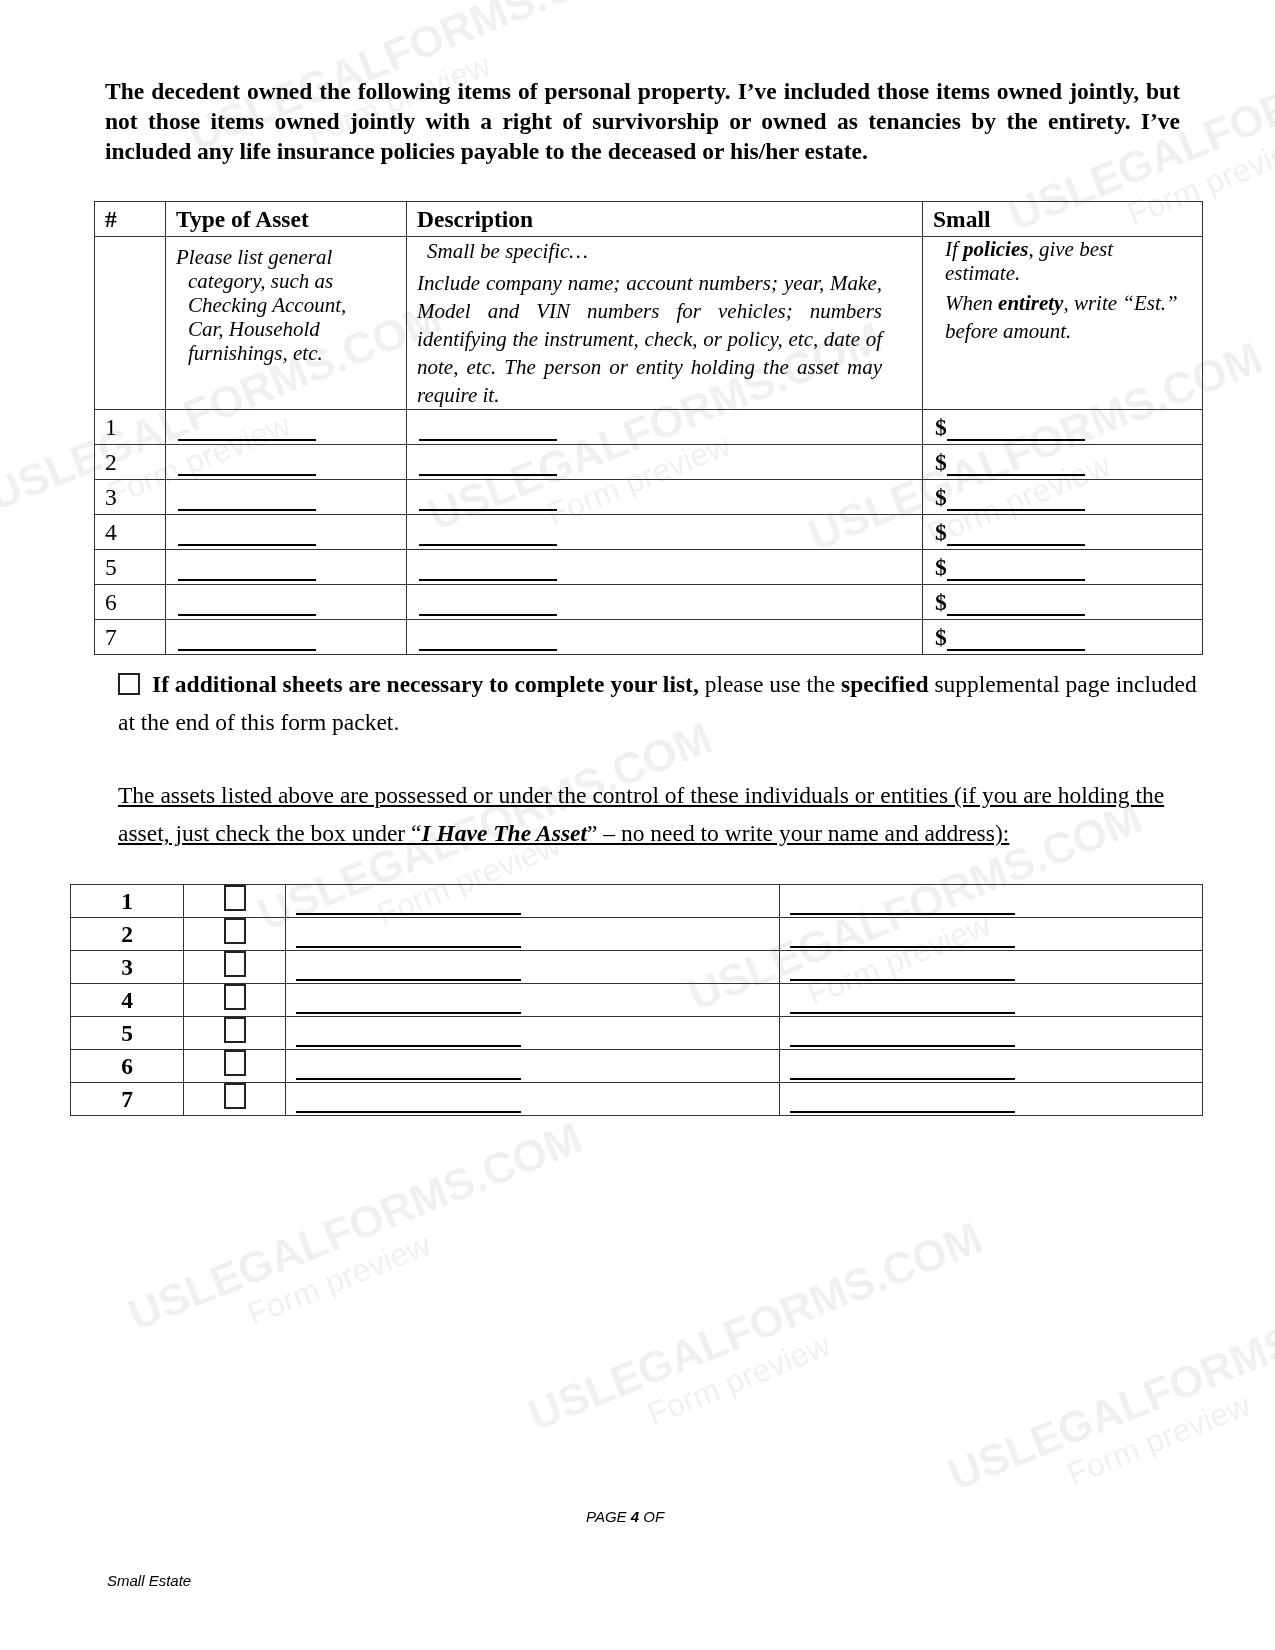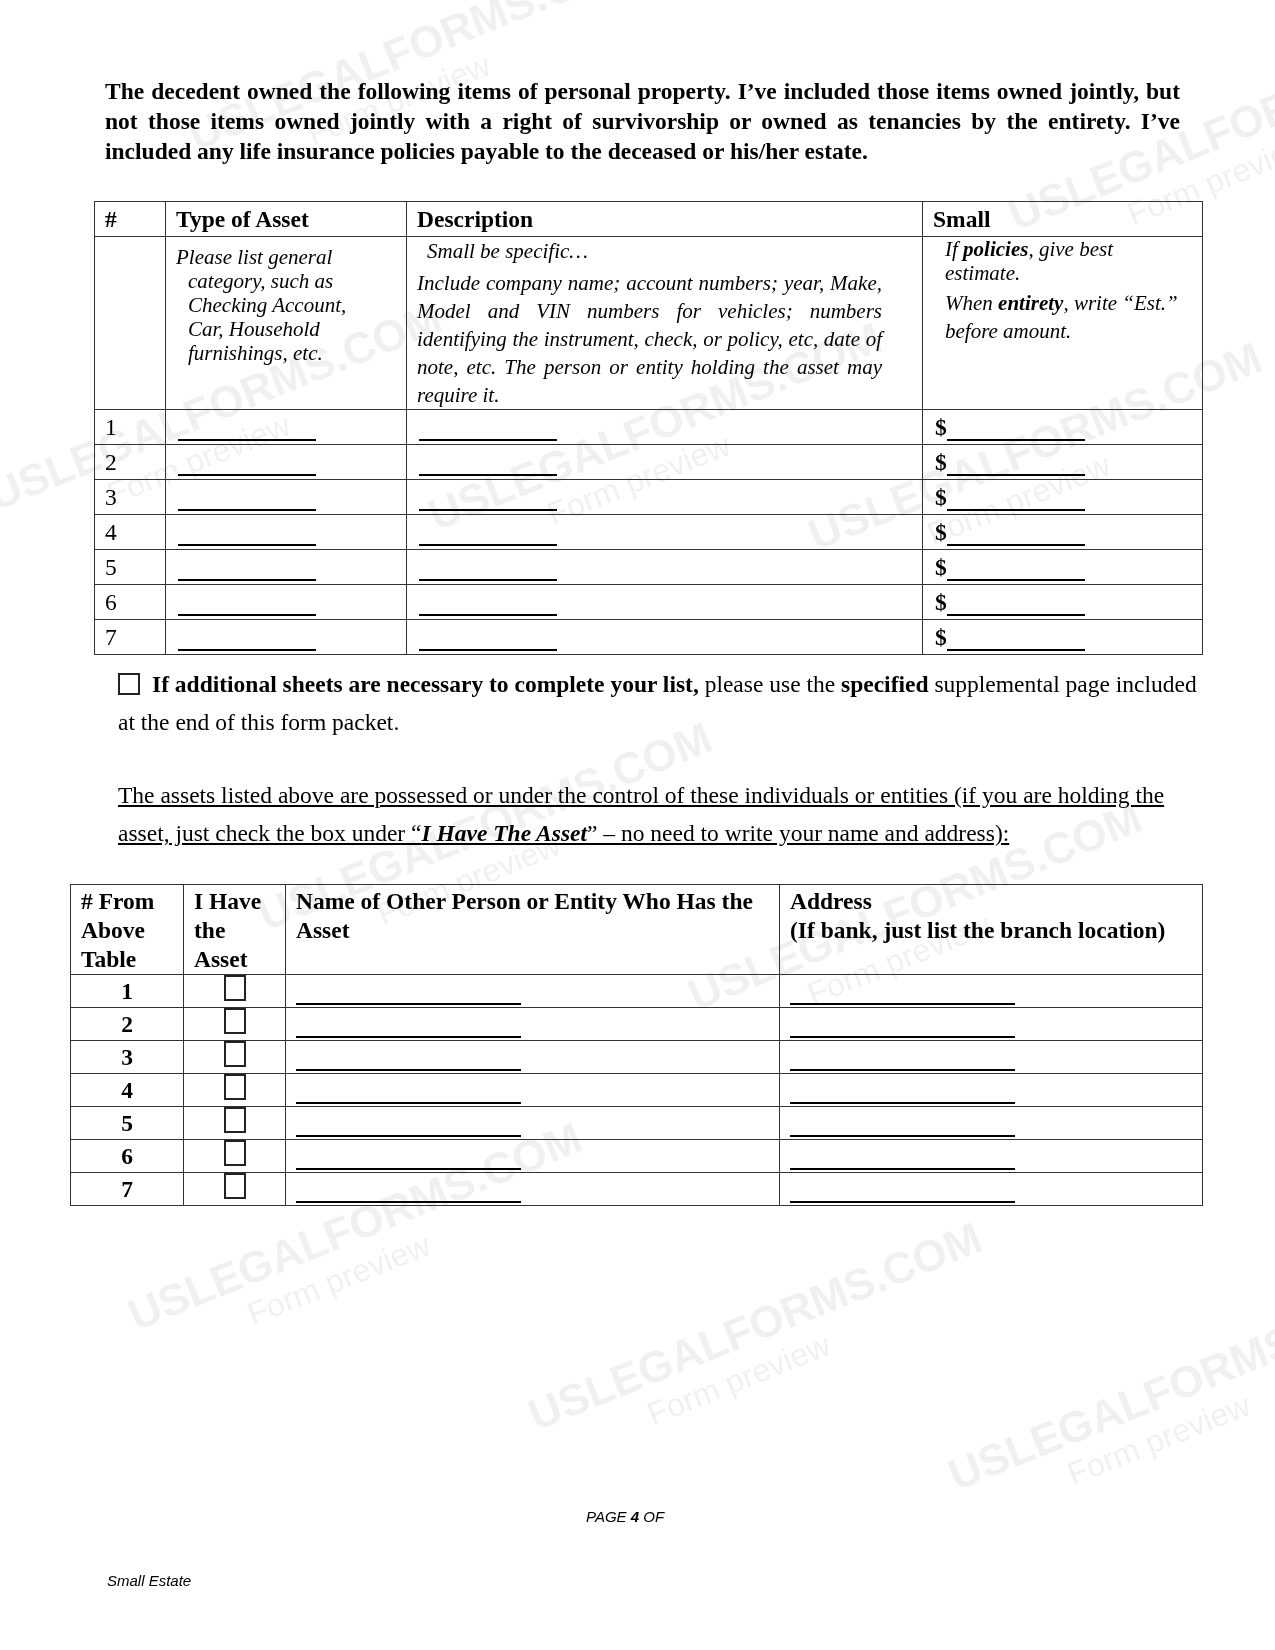--- a/index.html
+++ b/index.html
@@ -127,29 +127,20 @@
 </div>
 
 <table class="t2" style="left:70px;top:884px;width:1132px;">
   <colgroup>
       <col style="width:113px">
       <col style="width:102px">
       <col style="width:494px">
       <col style="width:423px">
     </colgroup>
   <tbody>
-      <tr style="height:88px;">
-    <th># From Above Table</th>
-    <th>I Have the Asset</th>
-    <th>Name of Other Person or Entity Who Has the Asset</th>
-    <th>
-      <div>Address</div>
-      <div>(If bank, just list the branch location)</div>
-    </th>
-  </tr>
   <tr class="row">
     <td class="numc">1</td>
     <td style="text-align:center;"><span class="cb"></span></td>
     <td style="padding-left:10px;"><span class="blank" style="width:225px;height:24px;"></span></td>
     <td style="padding-left:10px;"><span class="blank" style="width:225px;height:24px;"></span></td>
   </tr>
   <tr class="row">
     <td class="numc">2</td>
     <td style="text-align:center;"><span class="cb"></span></td>
     <td style="padding-left:10px;"><span class="blank" style="width:225px;height:24px;"></span></td>

